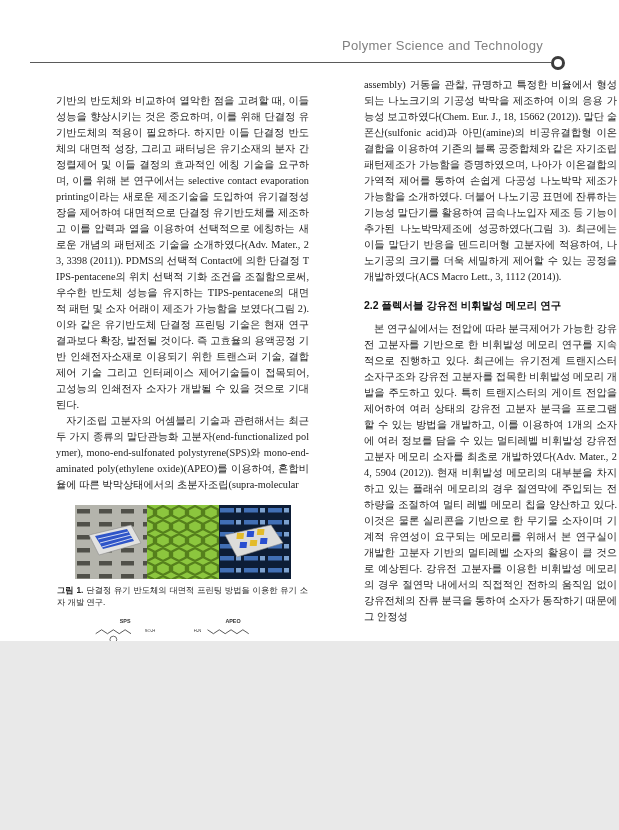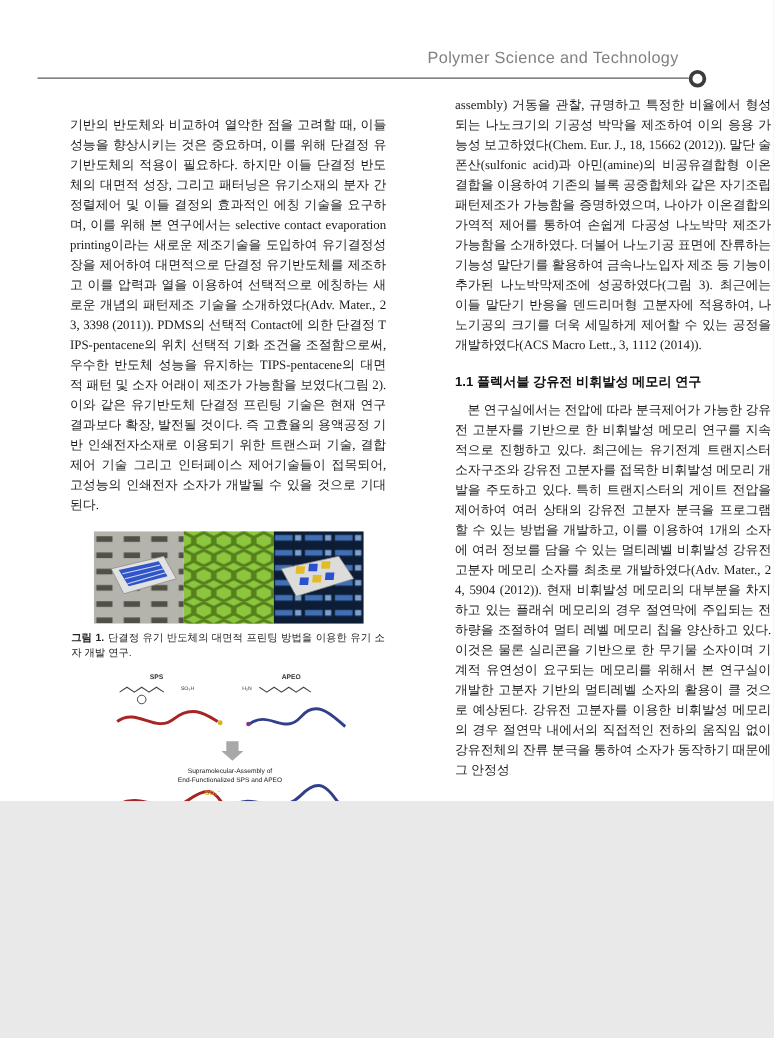--- a/index.html
+++ b/index.html
@@ -41,20 +41,21 @@
 <body>
 
 <div class="page">
 
   <span class="journal-name">Polymer Science and Technology</span>
   <div class="header-rule"></div>
   <div class="header-ring"></div>
 
   <div class="col col-left">
     <p class="body-text">기반의 반도체와 비교하여 열악한 점을 고려할 때, 이들 성능을 향상시키는 것은 중요하며, 이를 위해 단결정 유기반도체의 적용이 필요하다. 하지만 이들 단결정 반도체의 대면적 성장, 그리고 패터닝은 유기소재의 분자 간 정렬제어 및 이들 결정의 효과적인 에칭 기술을 요구하며, 이를 위해 본 연구에서는 selective contact evaporation printing이라는 새로운 제조기술을 도입하여 유기결정성장을 제어하여 대면적으로 단결정 유기반도체를 제조하고 이를 압력과 열을 이용하여 선택적으로 에칭하는 새로운 개념의 패턴제조 기술을 소개하였다(Adv. Mater., 23, 3398 (2011)). PDMS의 선택적 Contact에 의한 단결정 TIPS-pentacene의 위치 선택적 기화 조건을 조절함으로써, 우수한 반도체 성능을 유지하는 TIPS-pentacene의 대면적 패턴 및 소자 어래이 제조가 가능함을 보였다(그림 2). 이와 같은 유기반도체 단결정 프린팅 기술은 현재 연구 결과보다 확장, 발전될 것이다. 즉 고효율의 용액공정 기반 인쇄전자소재로 이용되기 위한 트랜스퍼 기술, 결합제어 기술 그리고 인터페이스 제어기술들이 접목되어, 고성능의 인쇄전자 소자가 개발될 수 있을 것으로 기대된다.</p>
+    <p class="body-text indent">자기조립 고분자의 어셈블리 기술과 관련해서는 최근 두 가지 종류의 말단관능화 고분자(end-functionalized polymer), mono-end-sulfonated polystyrene(SPS)와 mono-end-aminated poly(ethylene oxide)(APEO)를 이용하여, 혼합비율에 따른 박막상태에서의 초분자조립(supra-molecular</p>
 
     <figure class="fig2wrap">
       <svg class="fig" viewBox="0 0 216 74" width="216" height="74">
         <defs>
           <pattern id="dashl" width="22" height="13" patternUnits="userSpaceOnUse">
             <rect x="2" y="4" width="13" height="4.5" fill="#45453e"></rect>
           </pattern>
           <pattern id="hexp" width="16" height="14" patternUnits="userSpaceOnUse">
             <path d="M8 1 L15 4.5 L15 10.5 L8 14 L1 10.5 L1 4.5 Z" fill="none" stroke="#55801c" stroke-width="2.4"></path>
           </pattern>
@@ -150,21 +151,21 @@
           </g>
         </g>
         <text x="105" y="212" font-size="5" font-weight="bold" fill="#555" text-anchor="middle">Surface-Functionalized Nanoporous Platform</text>
       </svg>
       <figcaption><span class="cap-label">그림 3.</span><span>초분자 자기 조립을 이용한 기능성 나노다공성 박막 제조.</span></figcaption>
     </figure>
   </div>
 
   <div class="col col-right">
     <p class="body-text">assembly) 거동을 관찰, 규명하고 특정한 비율에서 형성되는 나노크기의 기공성 박막을 제조하여 이의 응용 가능성 보고하였다(Chem. Eur. J., 18, 15662 (2012)). 말단 술폰산(sulfonic acid)과 아민(amine)의 비공유결합형 이온결합을 이용하여 기존의 블록 공중합체와 같은 자기조립 패턴제조가 가능함을 증명하였으며, 나아가 이온결합의 가역적 제어를 통하여 손쉽게 다공성 나노박막 제조가 가능함을 소개하였다. 더불어 나노기공 표면에 잔류하는 기능성 말단기를 활용하여 금속나노입자 제조 등 기능이 추가된 나노박막제조에 성공하였다(그림 3). 최근에는 이들 말단기 반응을 덴드리머형 고분자에 적용하여, 나노기공의 크기를 더욱 세밀하게 제어할 수 있는 공정을 개발하였다(ACS Macro Lett., 3, 1112 (2014)).</p>
-    <h3 class="section">1.1 플렉서블 강유전 비휘발성 메모리 연구</h3>
+    <h3 class="section">2.2 플렉서블 강유전 비휘발성 메모리 연구</h3>
     <p class="body-text indent">본 연구실에서는 전압에 따라 분극제어가 가능한 강유전 고분자를 기반으로 한 비휘발성 메모리 연구를 지속적으로 진행하고 있다. 최근에는 유기전계 트랜지스터 소자구조와 강유전 고분자를 접목한 비휘발성 메모리 개발을 주도하고 있다. 특히 트랜지스터의 게이트 전압을 제어하여 여러 상태의 강유전 고분자 분극을 프로그램 할 수 있는 방법을 개발하고, 이를 이용하여 1개의 소자에 여러 정보를 담을 수 있는 멀티레벨 비휘발성 강유전 고분자 메모리 소자를 최초로 개발하였다(Adv. Mater., 24, 5904 (2012)). 현재 비휘발성 메모리의 대부분을 차지하고 있는 플래쉬 메모리의 경우 절연막에 주입되는 전하량을 조절하여 멀티 레벨 메모리 칩을 양산하고 있다. 이것은 물론 실리콘을 기반으로 한 무기물 소자이며 기계적 유연성이 요구되는 메모리를 위해서 본 연구실이 개발한 고분자 기반의 멀티레벨 소자의 활용이 클 것으로 예상된다. 강유전 고분자를 이용한 비휘발성 메모리의 경우 절연막 내에서의 직접적인 전하의 움직임 없이 강유전체의 잔류 분극을 통하여 소자가 동작하기 때문에 그 안정성</p>
 
     <figure class="fig4wrap">
       <svg class="fig" viewBox="0 0 250 85" width="250" height="85">
         <defs>
           <linearGradient id="skin" x1="0" y1="0" x2="1" y2="1">
             <stop offset="0" stop-color="#e6d2c4"></stop>
               <stop offset="1" stop-color="#a98e7e"></stop>
           </linearGradient>
           <linearGradient id="blueband" x1="0" y1="0" x2="0" y2="1">

